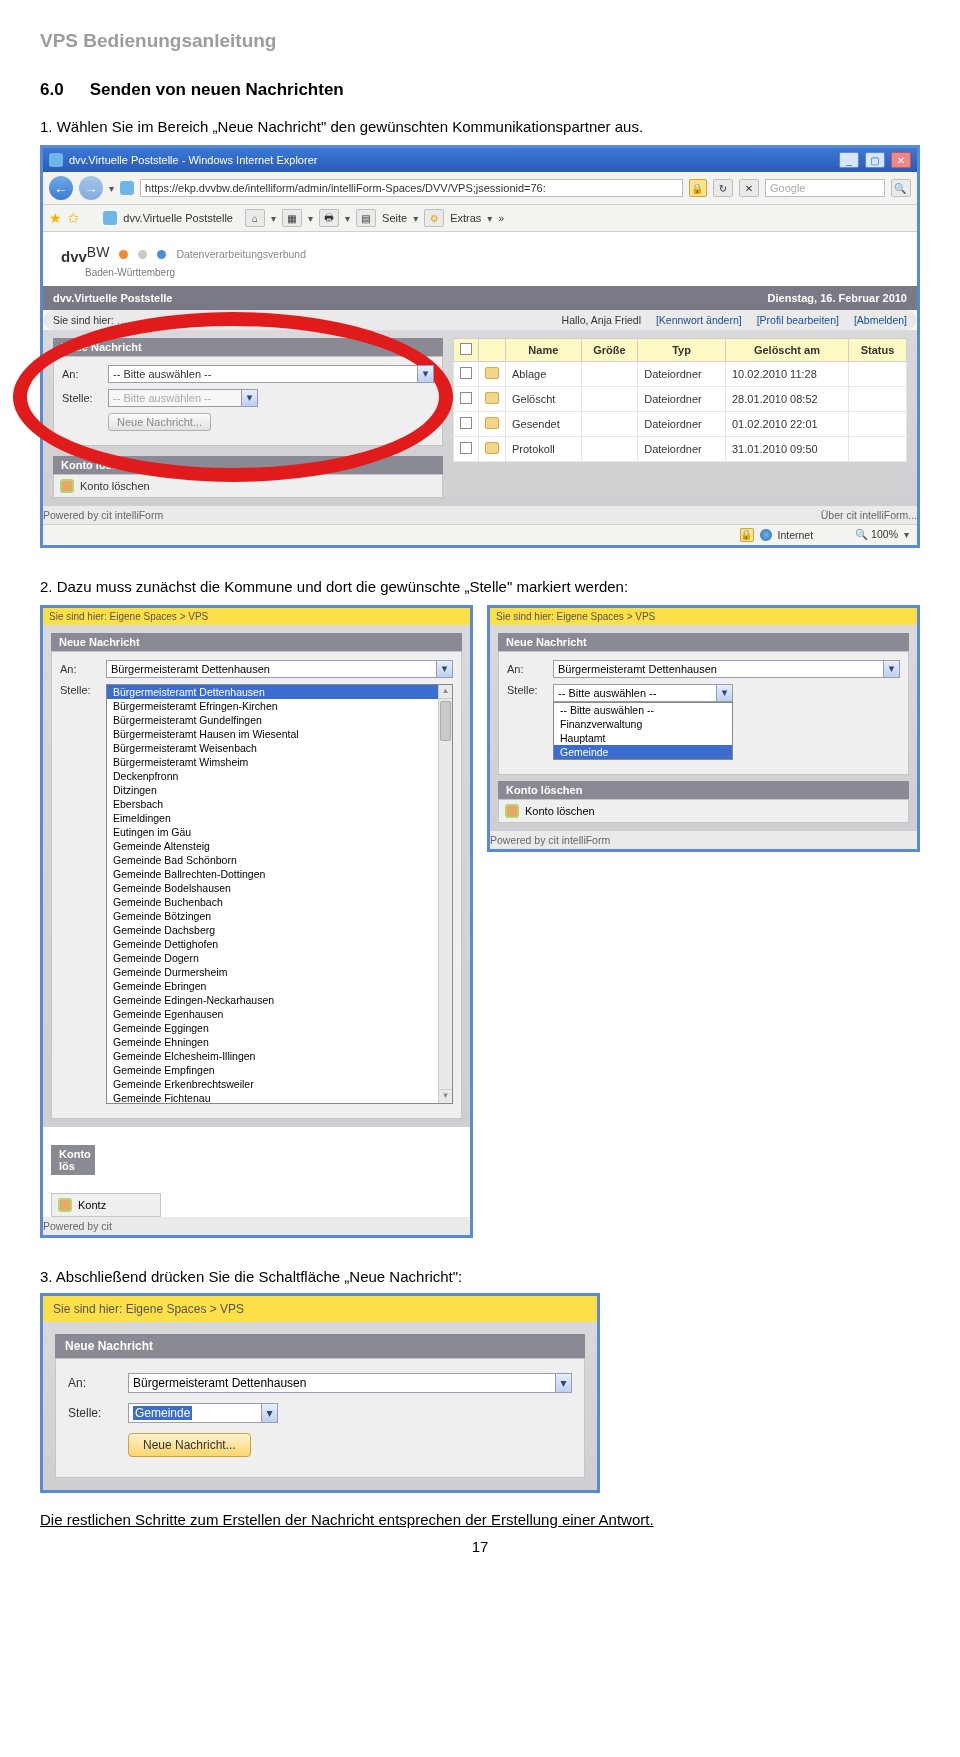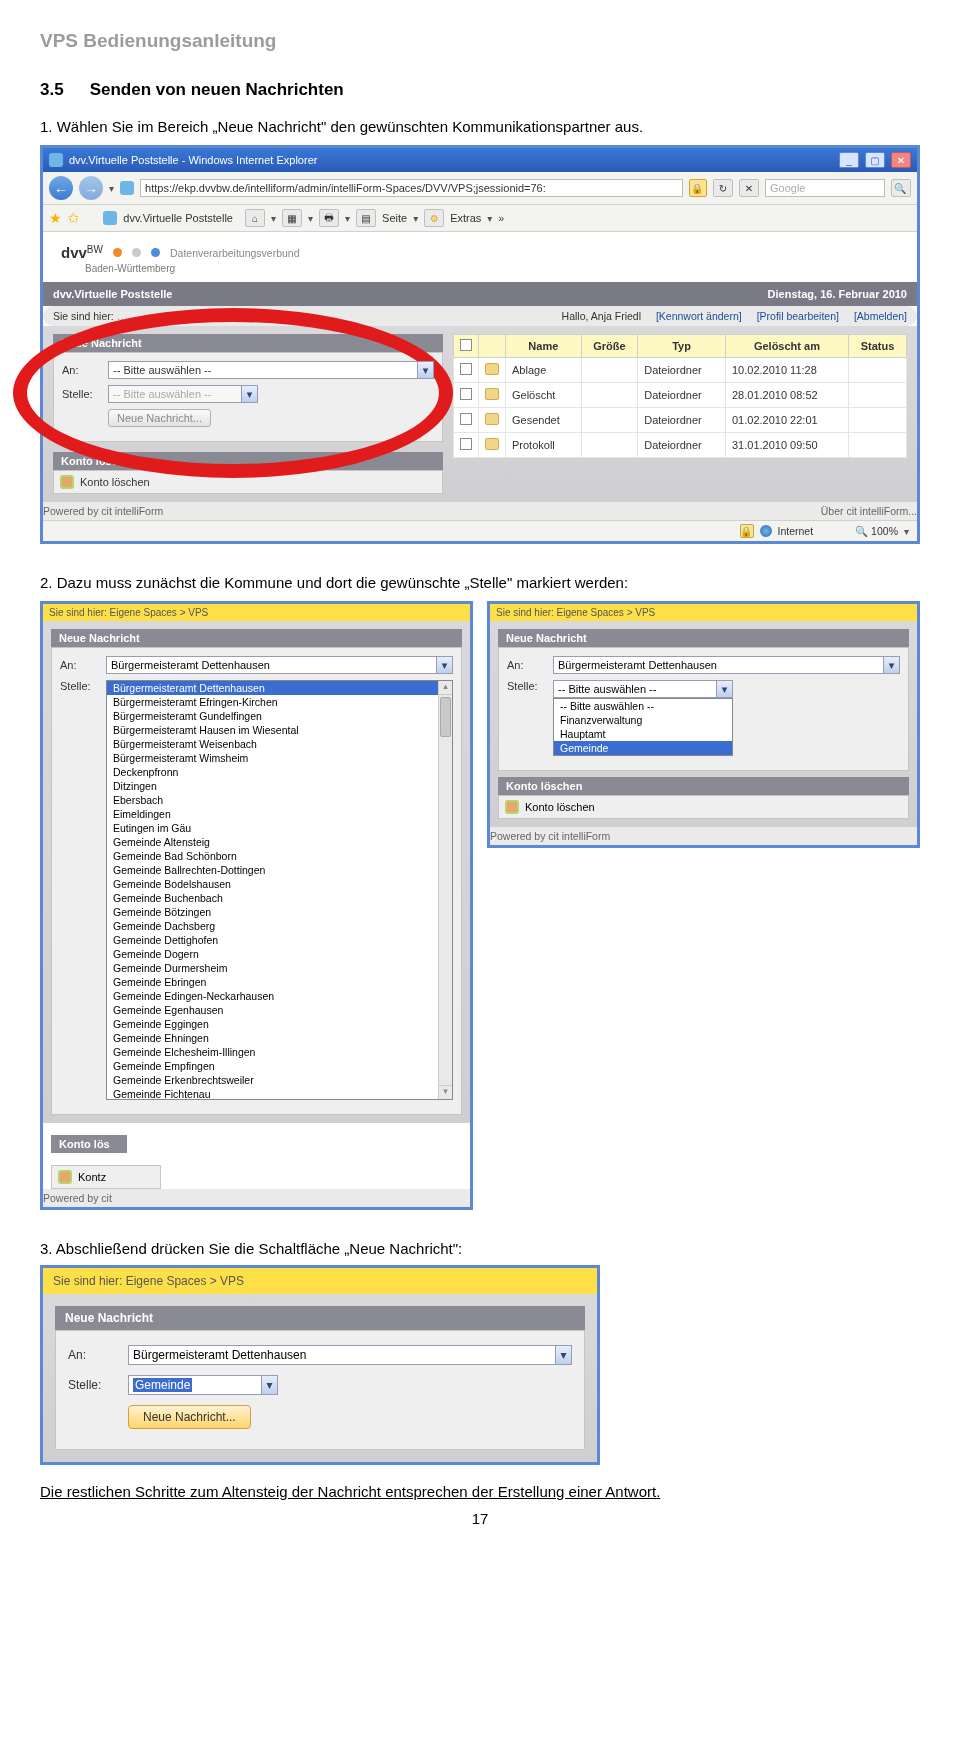--- a/index.html
+++ b/index.html
@@ -47,21 +47,21 @@
   .lock-box { width:18px; height:18px; background:#ffe28a; border:1px solid #caa640; border-radius:2px; display:flex; align-items:center; justify-content:center; font-size:10px; }
   .sq-btn { width:20px; height:18px; background:#eaeaea; border:1px solid #bfbfbf; border-radius:2px; display:flex; align-items:center; justify-content:center; font-size:10px; }
   .nav-arrow { width:24px; height:24px; border-radius:12px; background:linear-gradient(#6fa9e8,#3d7bcf); color:#fff; display:flex; align-items:center; justify-content:center; font-size:14px; }
   .badge-ico { width:14px; height:14px; border-radius:3px; display:inline-block; }
   .star { color:#f5b400; font-size:14px; }
   .small-sel { font-size:10px; color:#555; }
 
   .app-body { background:#fff; padding:8px 10px; position:relative; }
   .logo-row { display:flex; align-items:center; gap:10px; margin:4px 0 2px 8px; }
   .logo-dvv { font-weight:bold; font-size:15px; color:#333; }
-  .logo-sup { font-size:10px; vertical-align:super; }
+  .logo-sup { font-size:14px; vertical-align:super; }
   .dot { width:9px; height:9px; border-radius:50%; display:inline-block; }
   .sub-logo { color:#7a7a7a; font-size:10px; margin-left:32px; }
 
   .bar-dark { background:#7a7a86; color:#fff; padding:6px 10px; font-weight:bold; display:flex; justify-content:space-between; font-size:11px; }
   .bar-grey { background:#eaeaea; padding:4px 10px; display:flex; justify-content:space-between; font-size:10.5px;border-radius:10px; }
   .bar-grey a { color:#1a4d99; text-decoration:none; cursor:pointer;padding-left:12px; }
 
   .two-col { display:flex; gap:10px; background:linear-gradient(#d9d9dc,#cfcfd2); padding:8px 10px; }
   .leftcol { width:390px; }
   .rightcol { flex:1; }
@@ -105,21 +105,21 @@
   .mini-panel { background:#efefef; border:1px solid #c5c5c5; }
   .mini-btn-live { background:linear-gradient(#fff2d4,#ffd56b); border:1px solid #d1a23a; padding:4px 14px; font-size:12px; border-radius:4px; color:#333; }
   .sel-blue { background:#3a6dcf; color:#fff; padding:0 2px; }
 </style>
 </head>
 <body>
 
 <div class="doc-header">VPS Bedienungsanleitung</div>
 
 <div class="section-title">
-  <span>3.5</span>
+  <span>6.0</span>
   <span>Senden von neuen Nachrichten</span>
 </div>
 
 <div class="step-row">1. Wählen Sie im Bereich „Neue Nachricht" den gewünschten Kommunikationspartner aus.</div>
 
 <div class="shot">
 
   <div class="ie-title">
     <span class="badge-ico" style="background:#6fb6e8;"></span>
     <span>dvv.Virtuelle Poststelle - Windows Internet Explorer</span>
@@ -353,21 +353,21 @@
                 <div style="position:absolute;top:0;left:0;right:0;height:14px;text-align:center;font-size:9px;color:#888;border-bottom:1px solid #ccc;">▴</div>
                 <div class="scroll-thumb" style="position:absolute;top:16px;left:1px;right:1px;height:40px;"></div>
                 <div style="position:absolute;bottom:0;left:0;right:0;height:14px;text-align:center;font-size:9px;color:#888;border-top:1px solid #ccc;">▾</div>
               </div>
             </div>
           </div>
         </div>
       </div>
     </div>
     <div style="position:relative">
-      <div class="panel-head" style="margin:12px 8px;width:76px">Konto lös</div>
+      <div class="panel-head" style="margin:18px 8px;width:44px">Konto lös</div>
       <div class="del-row" style="margin:0 8px;width:110px">
           <span class="user-ico"></span>
           <span>Kontz</span>
         </div>
     </div>
     <div class="foot-row">
         <span>Powered by cit</span>
         <span></span>
       </div>
   </div>
@@ -436,14 +436,14 @@
         </span>
       </div>
       <div class="field-row">
         <span class="field-label" style="width:54px;"></span>
         <span class="mini-btn-live">Neue Nachricht...</span>
       </div>
     </div>
   </div>
 </div>
 
-<div class="footer-line">Die restlichen Schritte zum Altensteig der Nachricht entsprechen der Erstellung einer Antwort.</div>
+<div class="footer-line">Die restlichen Schritte zum Erstellen der Nachricht entsprechen der Erstellung einer Antwort.</div>
 <div class="page-num">17</div>
 
 </body></html>

